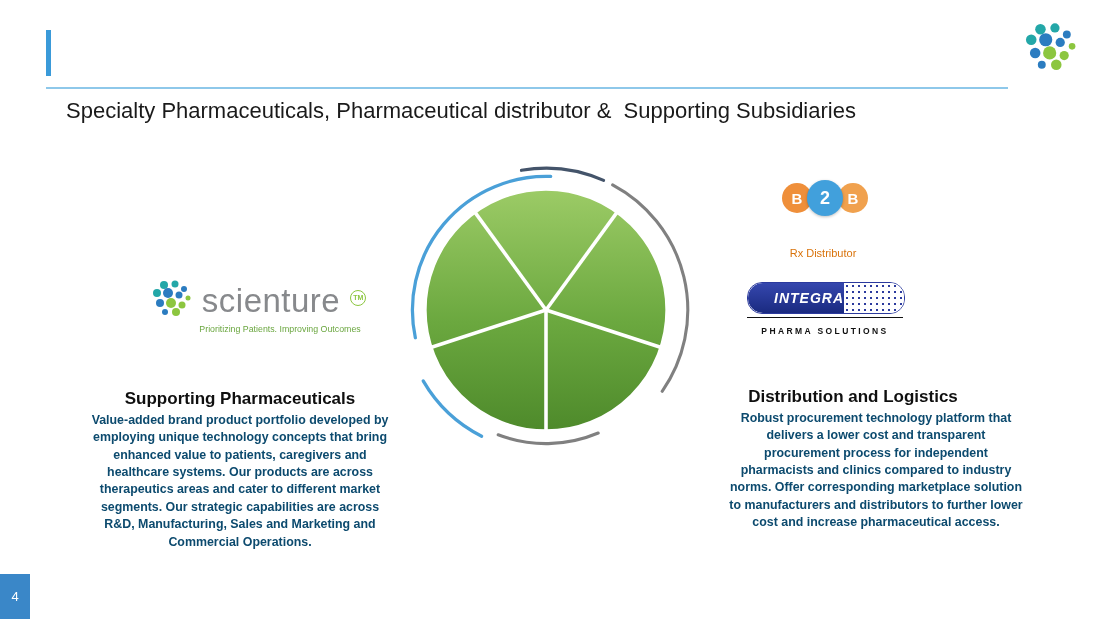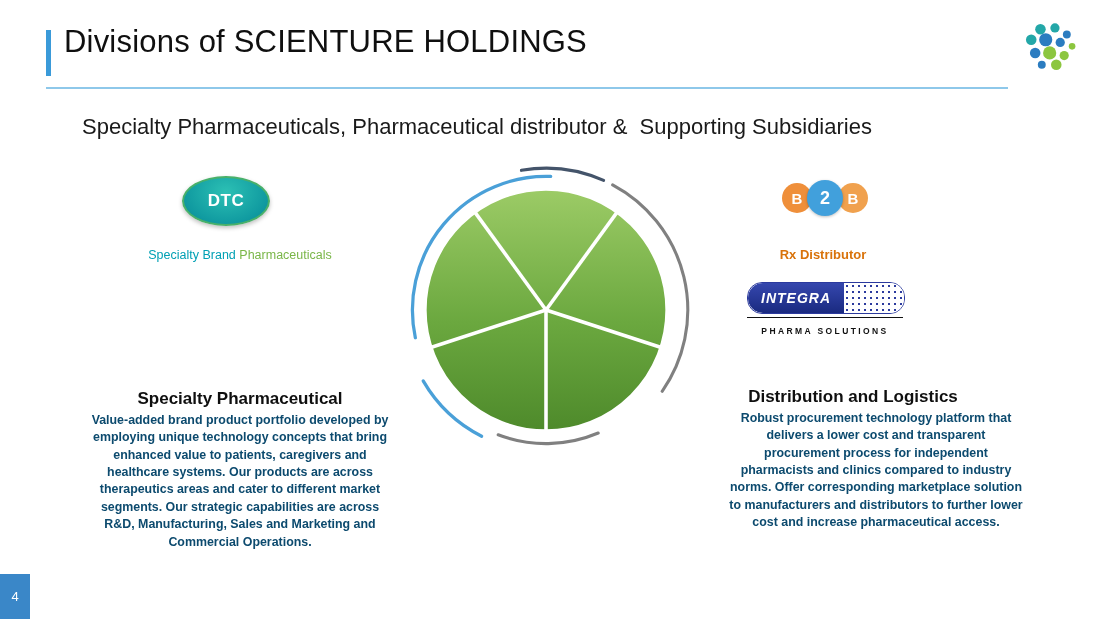--- a/index.html
+++ b/index.html
@@ -4,21 +4,21 @@
 <style>
   html,body{margin:0;padding:0;background:#e8e8e8;}
   .slide{
     position:relative;width:1100px;height:619px;background:#ffffff;
     font-family:"Liberation Sans", sans-serif;overflow:hidden;margin:0 auto;
   }
   
   .title-accent{position:absolute;left:46px;top:30px;width:5px;height:46px;background:#3a9ad9;}
   .slide-title{position:absolute;left:64px;top:24px;margin:0;font-size:31px;font-weight:400;color:#0f0f0f;letter-spacing:.2px;}
   .title-rule{position:absolute;left:46px;top:87px;width:962px;height:2px;background:#8ec8ea;}
-  .slide-subtitle{position:absolute;left:66px;top:98px;margin:16px;font-size:22px;font-weight:400;color:#1a1a1a;white-space:pre-wrap;}
+  .slide-subtitle{position:absolute;left:66px;top:98px;margin:0;font-size:22px;font-weight:400;color:#1a1a1a;white-space:pre-wrap;}
   .corner-logo{position:absolute;left:1022px;top:20px;width:58px;height:58px;}
 
   
   .dtc-badge{
     position:absolute;left:182px;top:176px;width:84px;height:46px;border-radius:50%;
     background:radial-gradient(ellipse at 50% 30%, #2cc0b4 0%, #109aa0 70%, #0b8691 100%);
     border:2px solid #49b06a;display:flex;align-items:center;justify-content:center;
     color:#ffffff;font-weight:700;font-size:17px;letter-spacing:.5px;
     box-shadow:0 2px 4px rgba(0,0,0,.25);
   }
@@ -39,75 +39,77 @@
 
   
   .pie-wrap{position:absolute;left:393px;top:157px;width:306px;height:306px;}
 
   
   .b2b-badge{position:absolute;left:775px;top:178px;width:100px;height:40px;display:flex;align-items:center;justify-content:center;}
   .b2b-circle{border-radius:50%;display:flex;align-items:center;justify-content:center;color:#fff;font-weight:700;}
   .b2b-b1{width:30px;height:30px;background:#ef8f3a;font-size:15px;z-index:1;}
   .b2b-2{width:36px;height:36px;background:#41a0dc;font-size:18px;margin:0 -5px;z-index:2;box-shadow:0 1px 3px rgba(0,0,0,.25);}
   .b2b-b2{width:30px;height:30px;background:#f0a14e;font-size:15px;z-index:1;}
-  .right-category{position:absolute;left:723px;top:247px;width:200px;text-align:center;font-size:13px;color:#d9730b;font-weight:700;}
+  .right-category{position:absolute;left:723px;top:247px;width:200px;text-align:center;font-size:11px;color:#d9730b;font-weight:400;}
   .integra-logo{position:absolute;left:747px;top:282px;width:156px;}
   .integra-pill{position:relative;width:156px;height:30px;border-radius:15px;overflow:hidden;background:#ffffff;border:1px solid #2b3a9e;display:flex;align-items:center;}
-  .integra-pill-blue{position:absolute;left:0;top:0;width:96px;height:30px;background:linear-gradient(#3547ae,#1a2a80);border-radius:15px 0 0 15px;display:flex;align-items:center;justify-content:center;}
+  .integra-pill-blue{position:absolute;left:0;top:0;width:96px;height:30px;background:linear-gradient(#3547ae,#1a2a80);border-radius:15px 0 0 15px;display:flex;align-items:center;justify-content:center;padding-left:13px;}
   .integra-word{color:#ffffff;font-weight:700;font-style:italic;font-size:14px;letter-spacing:1px;}
   .integra-dots{position:absolute;left:96px;top:0;width:60px;height:30px;background-color:#ffffff;
     background-image:radial-gradient(circle,#2b3a9e 1.4px,transparent 1.5px);background-size:6px 6px;}
   .integra-sub{margin-top:3px;border-top:1.5px solid #111;padding-top:8px;text-align:center;
     font-size:8.5px;letter-spacing:2.4px;font-weight:600;color:#111;}
   .right-heading{left:704px;top:387px;width:298px;}
   .right-body{left:728px;top:410px;width:296px;}
 
   
   .page-box{position:absolute;left:0;top:574px;width:30px;height:45px;background:#3a87c8;color:#ffffff;
     display:flex;align-items:center;justify-content:center;font-size:13px;}
   .footnote{position:absolute;left:60px;top:591px;font-size:10.5px;color:#595959;}
 </style>
 </head>
 <body>
 
 <div class="slide">
 
   <div class="title-accent"></div>
-  <h1 class="slide-title">Divisions of SCIENTURE HOLDINGS</h1>
   <div class="title-rule"></div>
   <h2 class="slide-subtitle">Specialty Pharmaceuticals, Pharmaceutical distributor &amp;  Supporting Subsidiaries</h2>
 
   <svg class="corner-logo" viewBox="0 0 44 44">
     <g id="dotcluster">
       <circle cx="14" cy="7" r="4" fill="#23a7a8"></circle>
       <circle cx="25" cy="6" r="3.5" fill="#23a7a8"></circle>
       <circle cx="34" cy="11" r="3" fill="#2b7cc0"></circle>
       <circle cx="7" cy="15" r="4" fill="#23a7a8"></circle>
       <circle cx="18" cy="15" r="5" fill="#2b7cc0"></circle>
       <circle cx="29" cy="17" r="3.5" fill="#2b7cc0"></circle>
       <circle cx="38" cy="20" r="2.5" fill="#8cc63f"></circle>
       <circle cx="10" cy="25" r="4" fill="#2b7cc0"></circle>
       <circle cx="21" cy="25" r="5" fill="#8cc63f"></circle>
       <circle cx="32" cy="27" r="3.5" fill="#8cc63f"></circle>
       <circle cx="15" cy="34" r="3" fill="#2b7cc0"></circle>
       <circle cx="26" cy="34" r="4" fill="#8cc63f"></circle>
     </g>
   </svg>
 
-  <div class="dtc-badge">
-    <span>DTC</span>
+
+
+  <div class="scienture-logo">
+    <div class="sc-row">
+      <svg class="sc-dots" viewBox="0 0 44 44">
+        <use href="#dotcluster"></use>
+      </svg>
+      <span class="sc-word">scienture</span>
+      <span class="sc-tm">TM</span>
+    </div>
+    <div class="sc-tagline">Prioritizing Patients. Improving Outcomes</div>
   </div>
 
-  <div class="left-category">
-    <span class="cat-teal">Specialty Brand</span>
-    <span class="cat-green"> Pharmaceuticals</span>
-  </div>
-
-
-  <h3 class="panel-heading left-heading">Specialty Pharmaceutical</h3>
+  <h3 class="panel-heading left-heading">Supporting Pharmaceuticals</h3>
   <p class="panel-body left-body">Value-added brand product portfolio developed by employing unique technology concepts that bring enhanced value to patients, caregivers and healthcare systems. Our products are across therapeutics areas and cater to different market segments. Our strategic capabilities are across R&amp;D, Manufacturing, Sales and Marketing and Commercial Operations.</p>
 
   <svg class="pie-wrap" viewBox="0 0 300 300">
     <defs>
       <linearGradient id="pieGrad" x1="0" y1="0" x2="0" y2="1">
         <stop offset="0" stop-color="#9ccb66"></stop>
         <stop offset="0.55" stop-color="#6ba83f"></stop>
         <stop offset="1" stop-color="#4e8a2b"></stop>
       </linearGradient>
     </defs>

